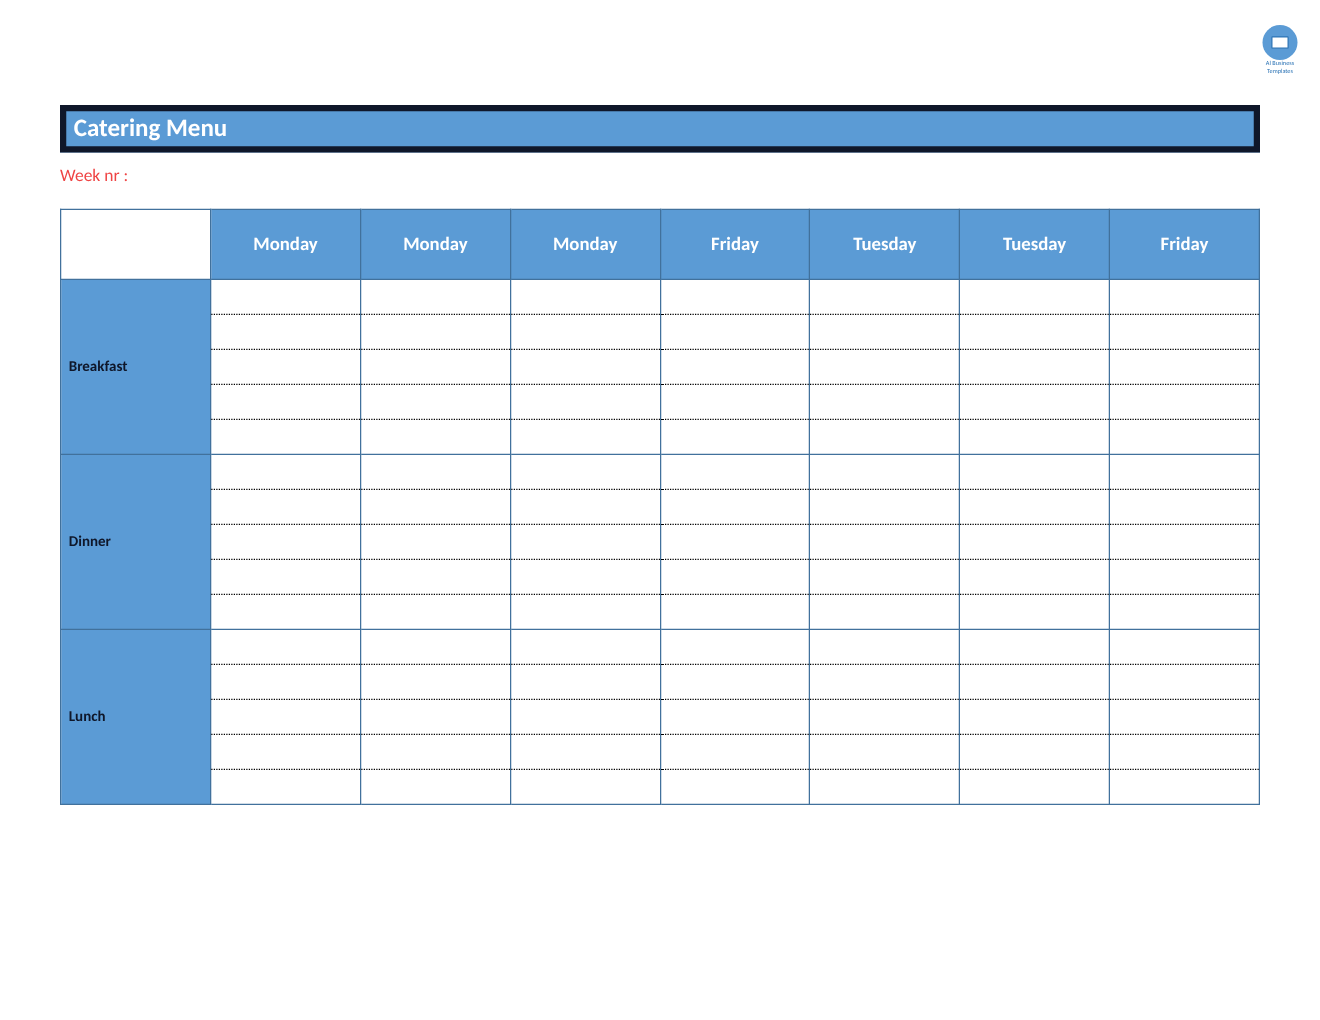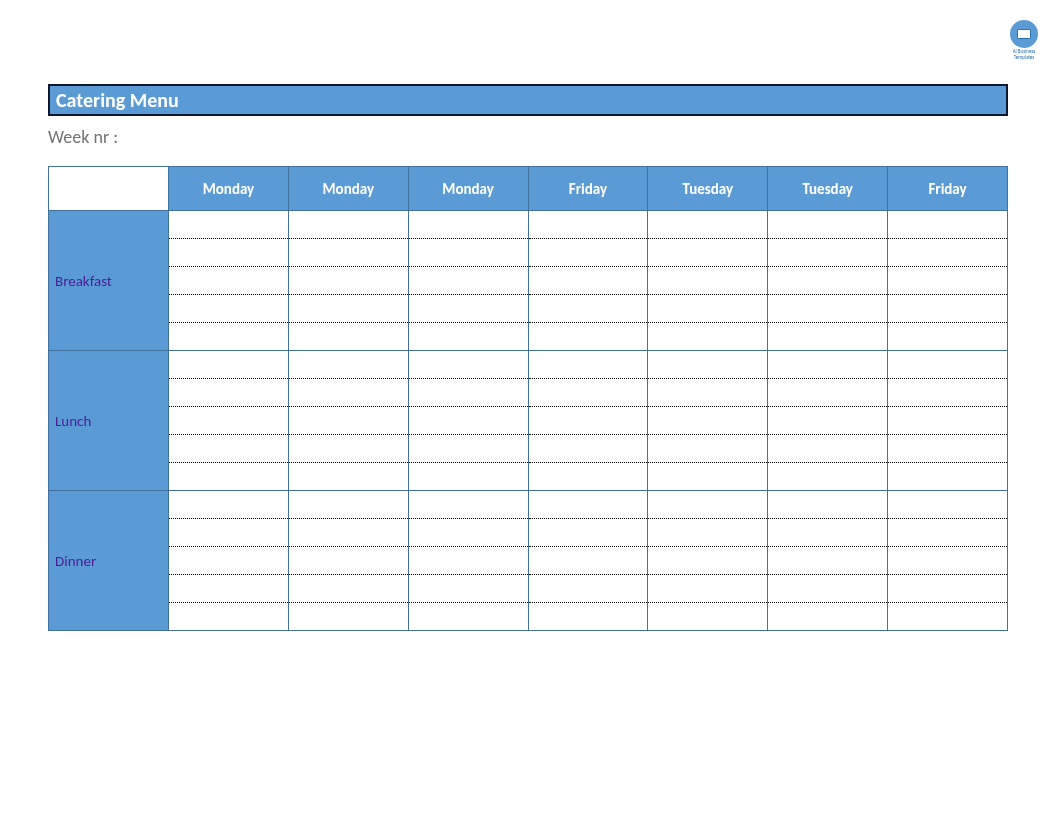--- a/index.html
+++ b/index.html
@@ -41,30 +41,30 @@
     font-size: 5px;
     color: #2e75b6;
     line-height: 1;
     margin-top: 1px;
   }
   .page {
     padding: 84px 48px 0 48px;
   }
   .title-bar {
     background: #5b9bd5;
-    border: 2px solid #0f172a;
+    border: 5px solid #0f172a;
     color: #fff;
     font-weight: bold;
     font-size: 20px;
     padding: 2px 6px;
     margin-bottom: 10px;
   }
   .meta {
-    font-size: 18px;
-    color: #737373;
+    font-size: 14px;
+    color: #ef4444;
     margin: 4px 0 2px 0;
   }
   .meta-row {
     display: flex;
     gap: 6px;
     margin-bottom: 2px;
   }
   .meta-label {}
   .meta-value {}
   table.menu {
@@ -74,35 +74,35 @@
     table-layout: fixed;
   }
   table.menu th, table.menu td {
     border: 1px solid #41719c;
   }
   table.menu thead th {
     background: #5b9bd5;
     color: #fff;
     font-weight: bold;
     font-size: 15px;
-    height: 44px;
+    height: 56px;
     text-align: center;
   }
   table.menu thead th.corner {
     background: #fff;
     border-top: 1px solid #41719c;
     border-left: 1px solid #41719c;
   }
   col.rowhdr { width: 120px; }
   col.day { width: auto; }
   td.rowhdr {
     background: #5b9bd5;
-    color: #4c1d95;
-    font-weight: normal;
-    font-size: 15px;
+    color: #0f172a;
+    font-weight: bold;
+    font-size: 12px;
     padding-left: 6px;
     vertical-align: middle;
     height: 140px;
   }
   td.slot {
     background: #fff;
     padding: 0;
     height: 140px;
     vertical-align: top;
   }
@@ -227,21 +227,21 @@
             <div class="lines">
               <div class="line"></div>
               <div class="line"></div>
               <div class="line"></div>
               <div class="line"></div>
               <div class="line"></div>
             </div>
           </td>
         </tr>
         <tr>
-          <td class="rowhdr">Lunch</td>
+          <td class="rowhdr">Dinner</td>
           <td class="slot">
             <div class="lines">
               <div class="line"></div>
               <div class="line"></div>
               <div class="line"></div>
               <div class="line"></div>
               <div class="line"></div>
             </div>
           </td>
           <td class="slot">
@@ -293,21 +293,21 @@
             <div class="lines">
               <div class="line"></div>
               <div class="line"></div>
               <div class="line"></div>
               <div class="line"></div>
               <div class="line"></div>
             </div>
           </td>
         </tr>
         <tr>
-          <td class="rowhdr">Dinner</td>
+          <td class="rowhdr">Lunch</td>
           <td class="slot">
             <div class="lines">
               <div class="line"></div>
               <div class="line"></div>
               <div class="line"></div>
               <div class="line"></div>
               <div class="line"></div>
             </div>
           </td>
           <td class="slot">

